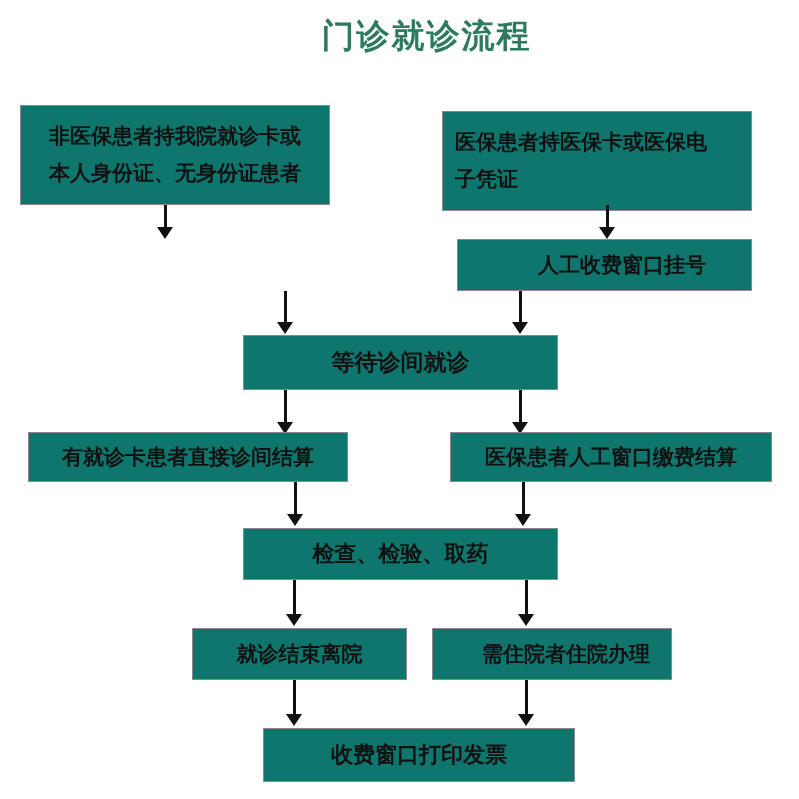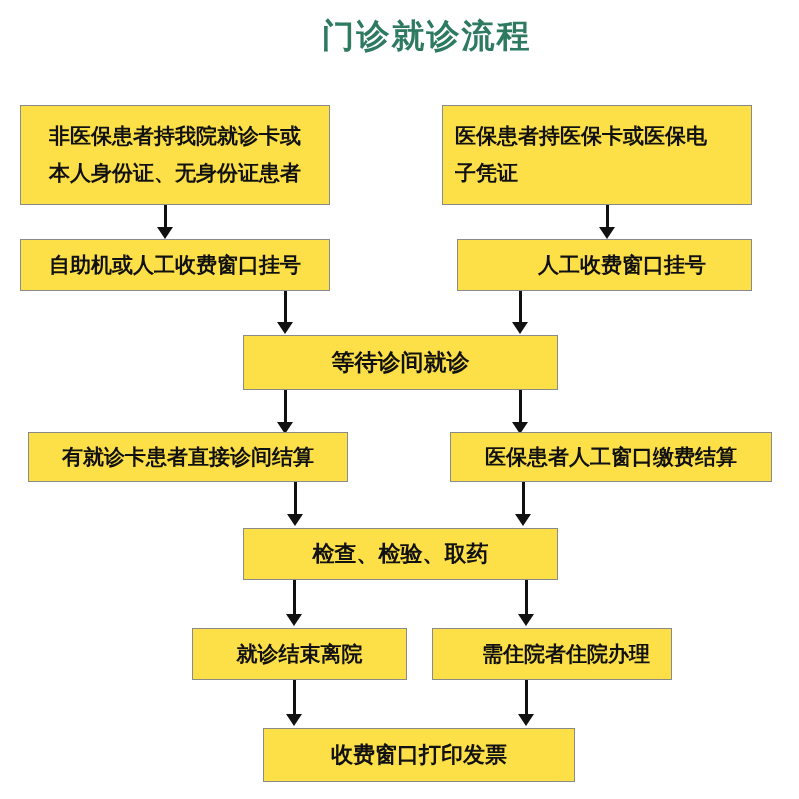--- a/index.html
+++ b/index.html
@@ -28,38 +28,39 @@
     font-weight: bold;
     color: #2d7a60;
     letter-spacing: 2px;
     font-family: "DejaVu Sans", "Liberation Sans", sans-serif;
     margin-left: 27px;
   }
   .node {
     position: absolute;
     box-sizing: border-box;
     border: 1px solid #8a8a8a;
-    background: #fde047;
+    background: #0f766e;
     color: #111111;
     font-weight: bold;
     font-family: "DejaVu Sans", "Liberation Sans", sans-serif;
     display: flex;
     flex-direction: column;
     justify-content: center;
   }
   .node .line {
     white-space: nowrap;
   }
   .node.center {
     align-items: center;
     text-align: center;
   }
   .node.leftalign {
     align-items: flex-start;
     text-align: center;
+    margin-top: 6px;
   }
   .node.leftalign .line {
     padding-left: 12px;
   }
   .node.two-line .line {
     line-height: 1.75;
   }
   
   .conn {
     position: absolute;
@@ -93,23 +94,20 @@
     <div class="line">医保患者持医保卡或医保电</div>
     <div class="line">子凭证</div>
   </div>
 
   <div class="conn v" style="left:164px; top:205px; height:26px;"></div>
   <div class="arrowhead" style="left:157px; top:227px;"></div>
 
   <div class="conn v" style="left:606px; top:205px; height:26px;"></div>
   <div class="arrowhead" style="left:599px; top:227px;"></div>
 
-  <div class="node center" style="left:20px; top:239px; width:310px; height:52px; font-size:21px;">
-    <div class="line">自助机或人工收费窗口挂号</div>
-  </div>
 
   <div class="node center" style="left:457px; top:239px; width:295px; height:52px; font-size:21px;padding-left:35px;">
     <div class="line">人工收费窗口挂号</div>
   </div>
 
   <div class="conn v" style="left:284px; top:291px; height:35px;"></div>
   <div class="arrowhead" style="left:277px; top:322px;"></div>
 
   <div class="conn v" style="left:519px; top:291px; height:35px;"></div>
   <div class="arrowhead" style="left:512px; top:322px;"></div>

